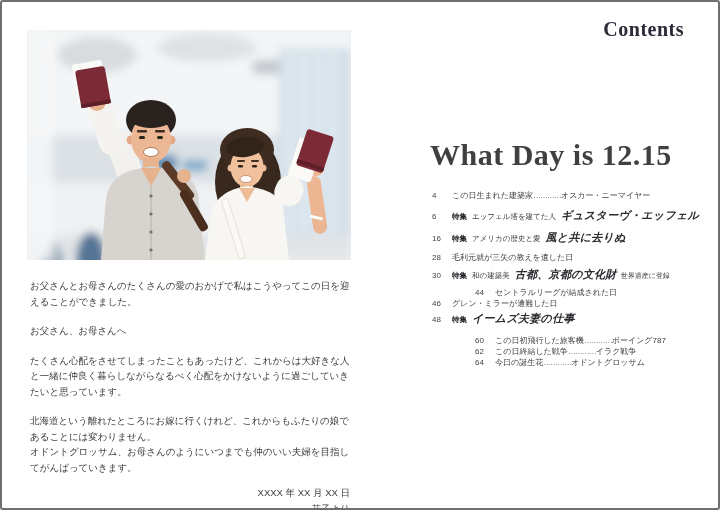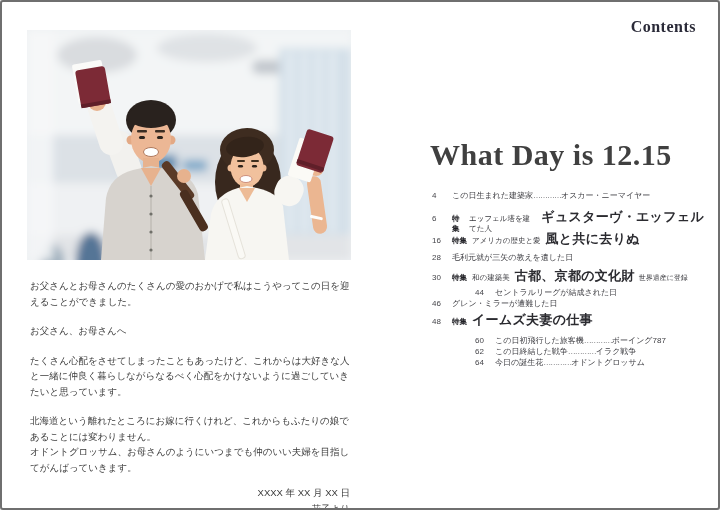--- a/index.html
+++ b/index.html
@@ -10,39 +10,39 @@
   }
   
   .photo{position:absolute;left:25px;top:28px;width:324px;height:230px;overflow:hidden;background:#eef1f3;}
   .photo svg{display:block;}
   .letter{position:absolute;left:28px;top:276px;width:320px;color:#3b3b3b;font-size:9.5px;line-height:15.5px;}
   .letter p{margin:0 0 14px 0;}
   .letter p.tight{margin:0;}
   .letter .sign-block{text-align:right;margin-top:10px;line-height:16px;}
   
   .contents-label{
-    position:absolute;top:16px;right:22px;
+    position:absolute;top:16px;right:34px;
     font-family:"Liberation Serif","DejaVu Serif",serif;
-    font-weight:bold;font-size:16px;color:#2a2a38;letter-spacing:.5px;
+    font-weight:bold;font-size:20px;color:#2a2a38;letter-spacing:.5px;
   }
   .main-title{
     position:absolute;left:428px;top:136px;width:280px;
     font-family:"Liberation Serif","DejaVu Serif",serif;
     font-weight:bold;font-size:30px;color:#404040;letter-spacing:.5px;white-space:nowrap;
   }
   .toc{position:absolute;left:430px;top:188px;width:272px;}
   .toc-row{display:flex;align-items:baseline;}
   .toc-row .pg{flex:0 0 20px;font-size:8px;color:#45454a;}
   .toc-row.small{font-size:8px;color:#3d3d42;height:11px;}
   .toc-row.small .txt{white-space:nowrap;}
   .leader{letter-spacing:-1px;color:#55555a;}
   .toc-row.feature{height:18px;}
   .feat-label{font-size:7.5px;font-weight:bold;color:#1f1f24;margin-right:5px;font-family:Liberation Mono, monospace;}
   .feat-desc{font-size:7.5px;color:#39393e;margin-right:5px;}
-  .feat-title{font-size:13px;font-weight:bold;color:#2b2b30;letter-spacing:.3px;white-space:nowrap;}
+  .feat-title{font-size:11px;font-weight:bold;color:#2b2b30;letter-spacing:.3px;white-space:nowrap;font-style:italic;}
   .feat-suffix{font-size:7px;color:#39393e;margin-left:4px;}
   .mb7{margin-bottom:7px;}.mb4{margin-bottom:4px;}
   .mb2{margin-bottom:2px;}.mb6{margin-bottom:6px;}.mb0{margin-bottom:0;margin-left:43px;}
   .fh20{height:20px;}
 </style>
 </head>
 <body>
 
 <div class="canvas">
 

